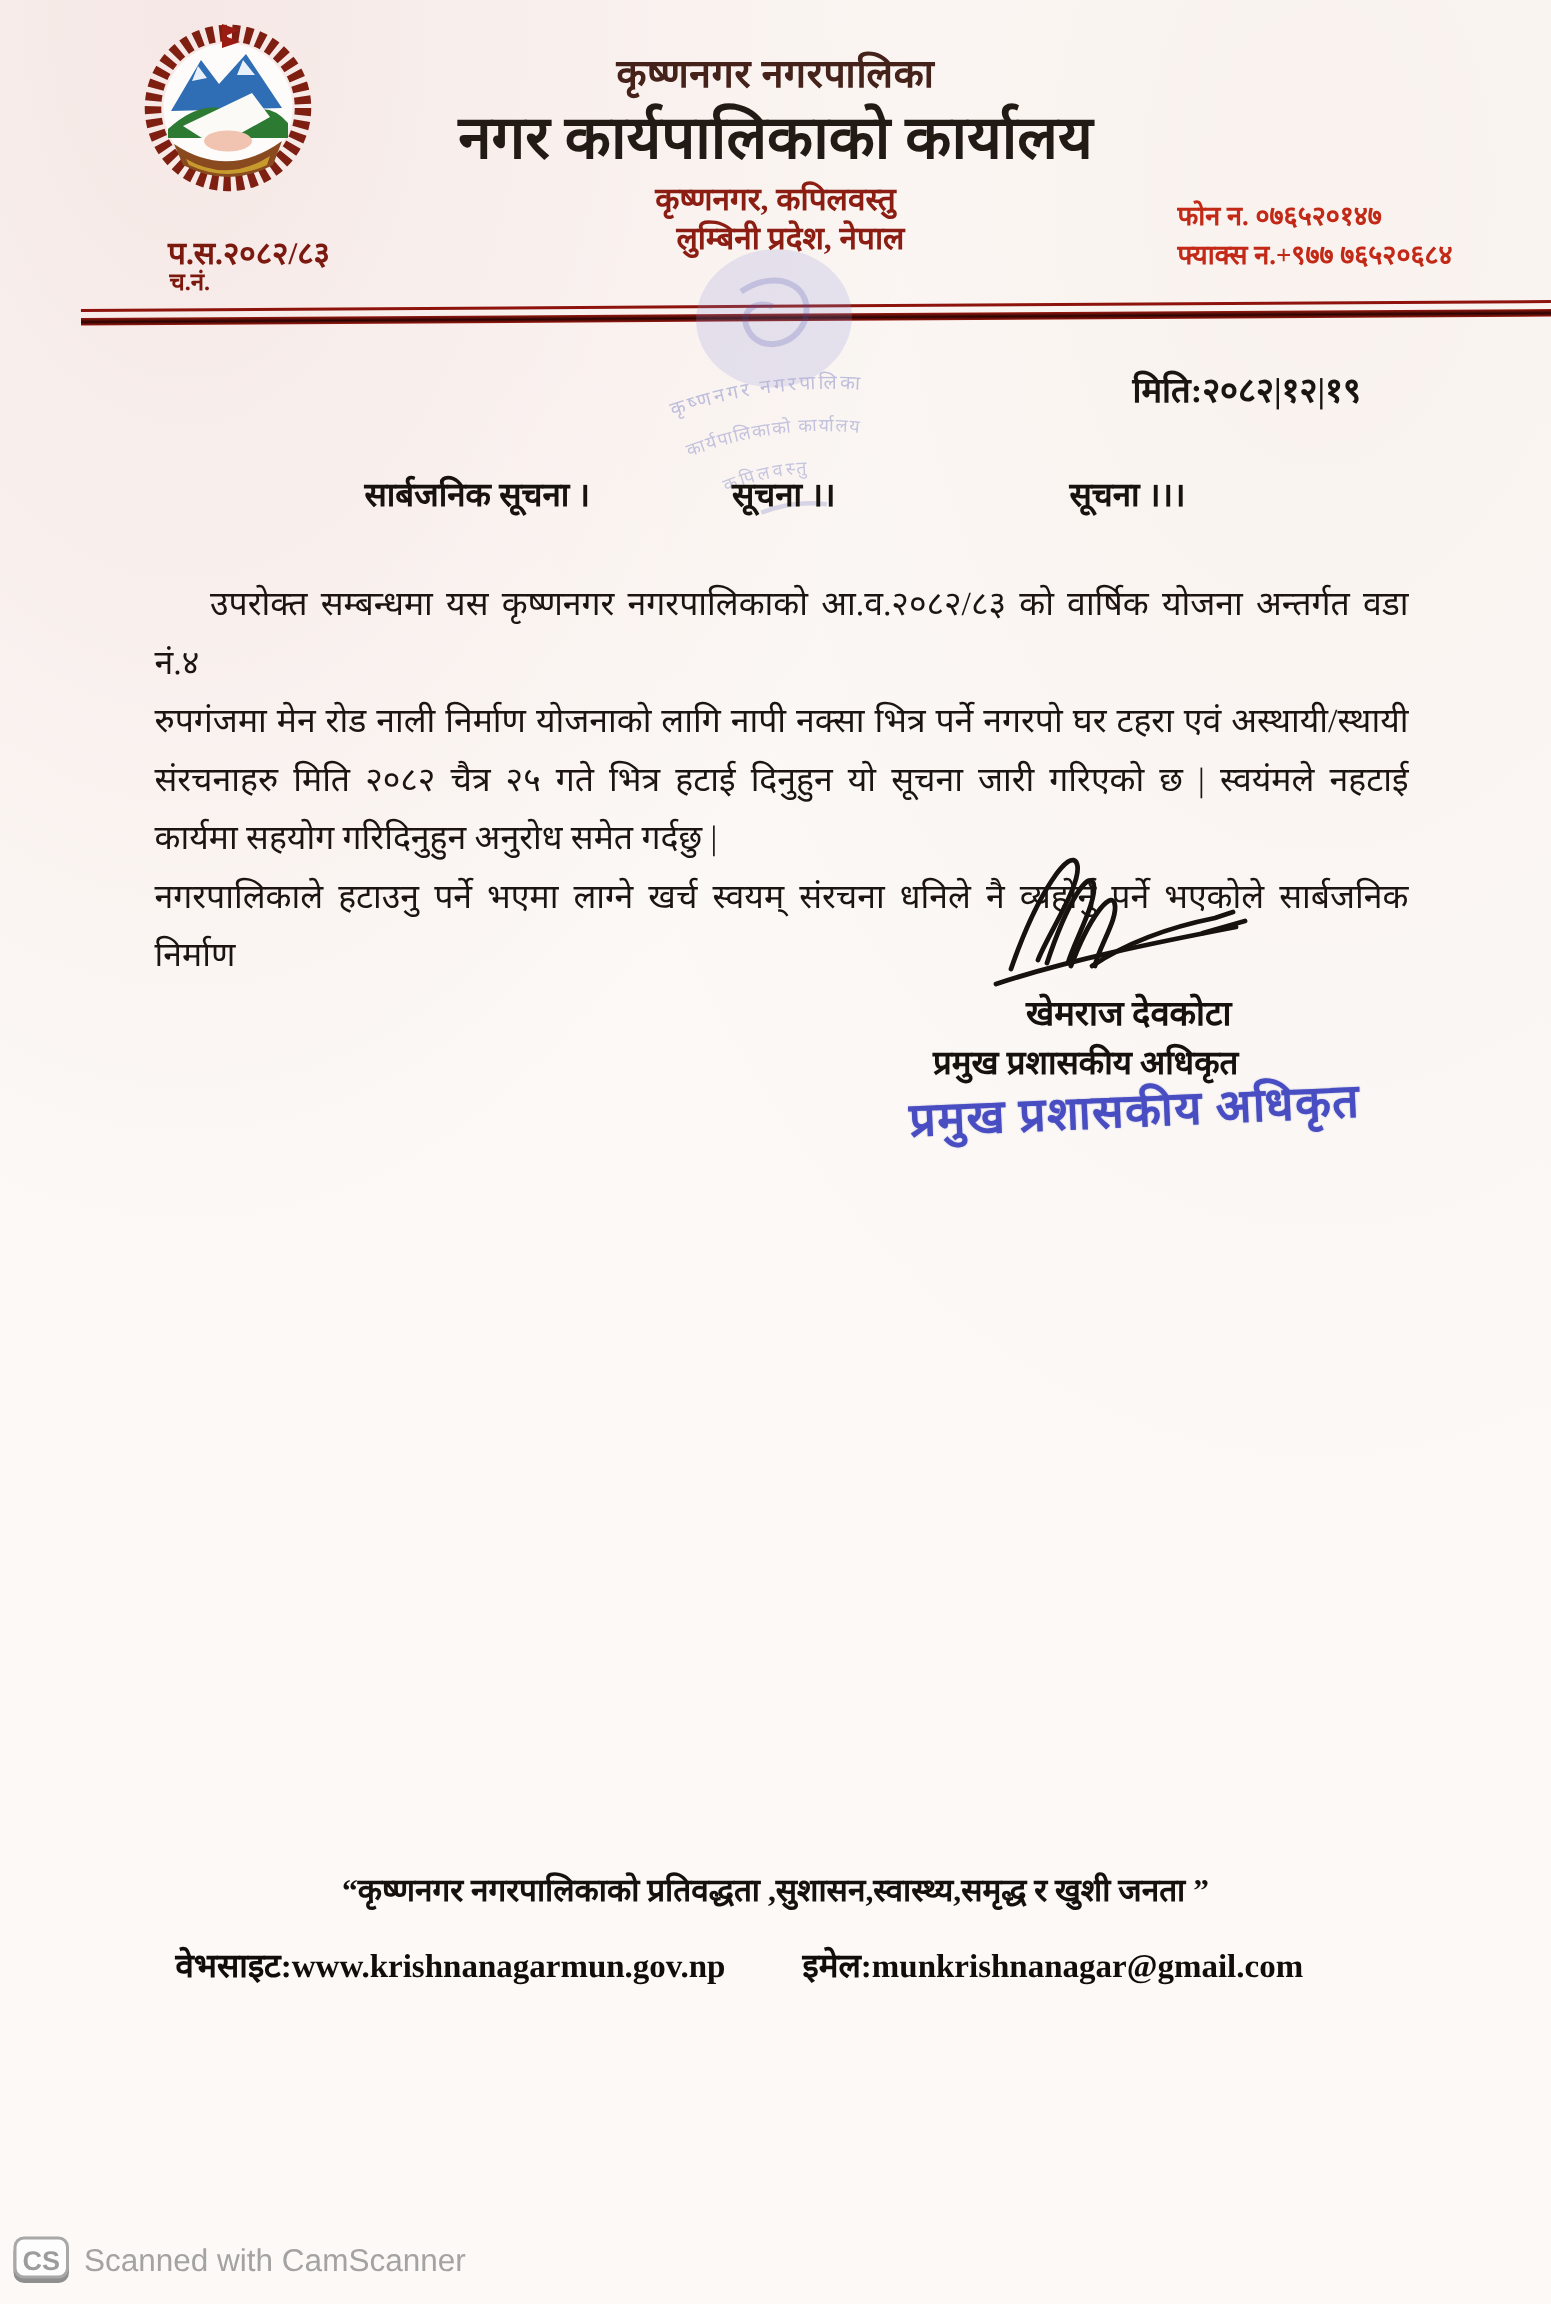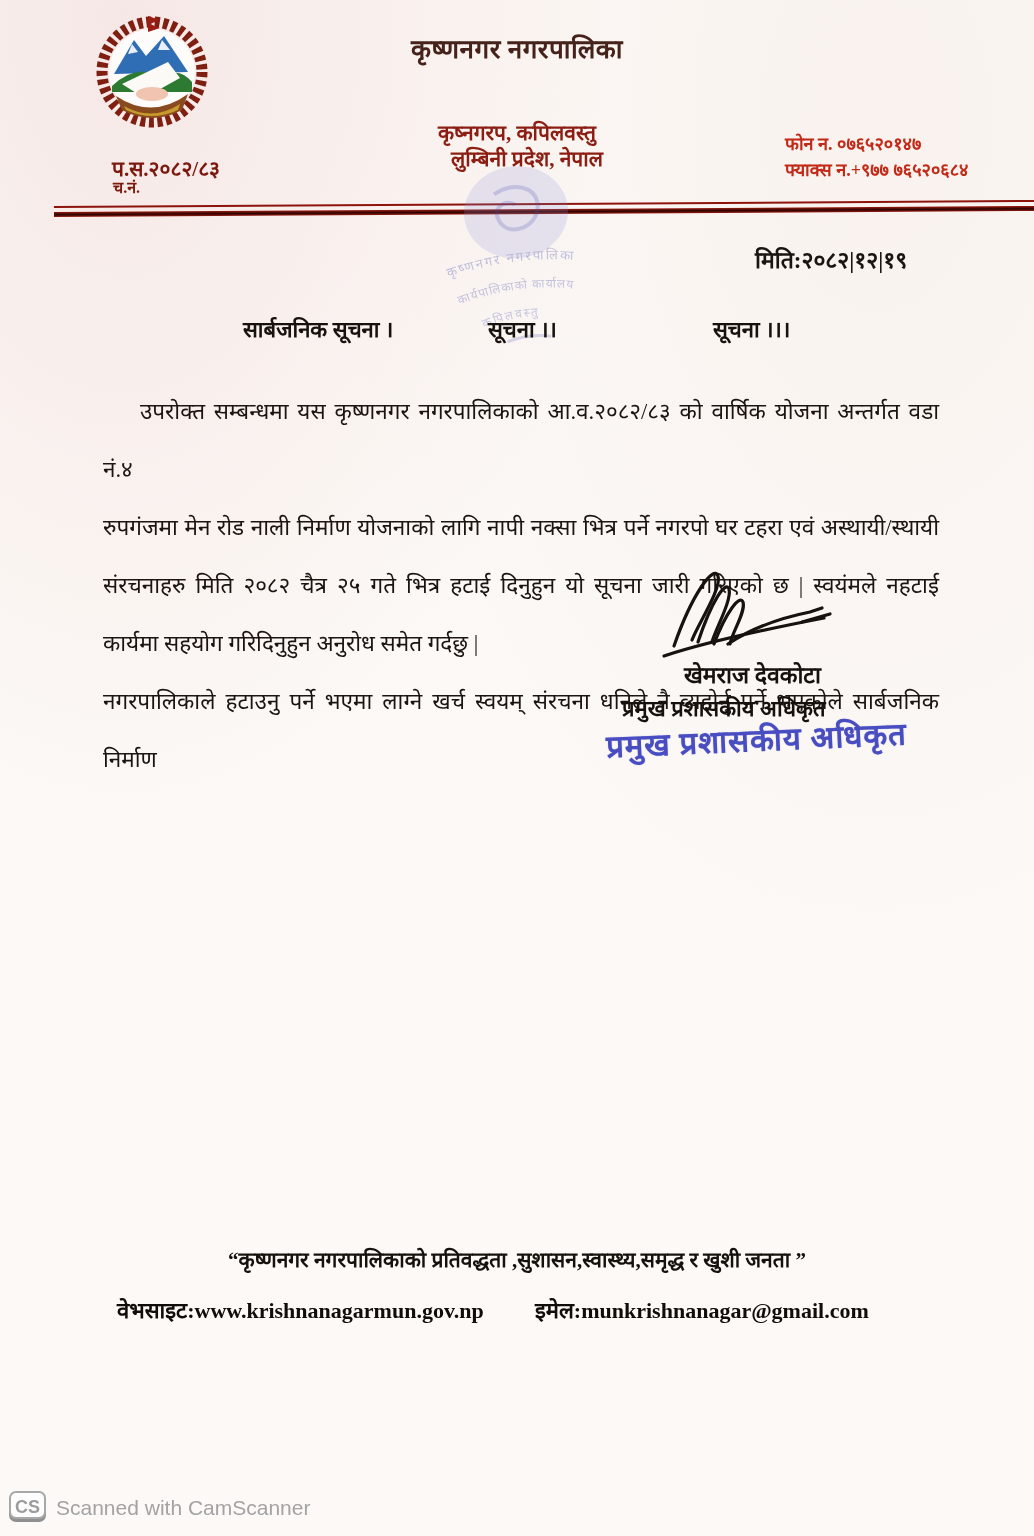--- a/index.html
+++ b/index.html
@@ -37,21 +37,21 @@
   
   .date-line { left: 755px; top: 243px; font-size: 23px; font-weight: bold; color: #1b1511; }
 
   
   .subject-row { left: 0; top: 313px; width: 1034px; }
   .subject-item { position: absolute; font-size: 22px; font-weight: bold; color: #17120e; white-space: nowrap; }
   .subj-0 { left: 243px; } .subj-1 { left: 488px; } .subj-2 { left: 713px; }
 
   
   .body-block { left: 103px; top: 383px; width: 836px; font-size: 22.5px; color: #1b1410; }
-  .body-line { line-height: 58px; text-align: justify; text-align-last: justify; white-space: normal; }
+  .body-line { line-height: 39px; text-align: justify; text-align-last: justify; white-space: normal; }
   .body-line.first { text-indent: 37px; }
   .body-line.last { text-align-last: left; }
 
   
   .sig-svg { left: 652px; top: 560px; }
   .sig-name { left: 648px; top: 658px; font-size: 23px; font-weight: bold; color: #17110d; margin-left: 36px; }
   .sig-title { left: 622px; top: 692px; font-size: 22px; font-weight: bold; color: #17110d; }
   .sig-stamp-title {
     left: 606px; top: 718px; font-size: 31px; font-weight: bold;
     color: #3036bb; transform: rotate(-2.5deg); letter-spacing: 1px;
@@ -96,21 +96,22 @@
     <path d="M24,76 Q50,52 74,68 Q90,56 104,72 L104,82 L24,82 Z" fill="#2d7a33"></path>
 
     <path d="M34,74 L80,52 L92,68 L56,88 Z" fill="#fbfaf7"></path>
 
     <path d="M28,86 Q64,110 100,84 L94,100 Q64,116 34,100 Z" fill="#8a4a1f"></path>
     <path d="M36,96 Q64,112 92,94 L90,100 Q64,112 38,100 Z" fill="#c79a2e"></path>
     <ellipse cx="64" cy="84" rx="16" ry="7" fill="#f0c4b0"></ellipse>
   </svg>
 
   <div class="abs hdr-center hdr-municipality">कृष्णनगर नगरपालिका</div>
-  <div class="abs hdr-center hdr-addr1">कृष्नगरप, कपिलवस्तु</div>
+  <div class="abs hdr-center hdr-office">नगर कार्यपालिकाको कार्यालय</div>
+  <div class="abs hdr-center hdr-addr1">कृष्णनगर, कपिलवस्तु</div>
   <div class="abs hdr-center hdr-addr2">लुम्बिनी प्रदेश, नेपाल</div>
 
   <div class="abs ref-no">प.स.२०८२/८३</div>
   <div class="abs letter-no">च.नं.</div>
 
   <div class="abs phone-block">
     <div>फोन न.  ०७६५२०१४७</div>
     <div>फ्याक्स न.+९७७ ७६५२०६८४</div>
   </div>
 

